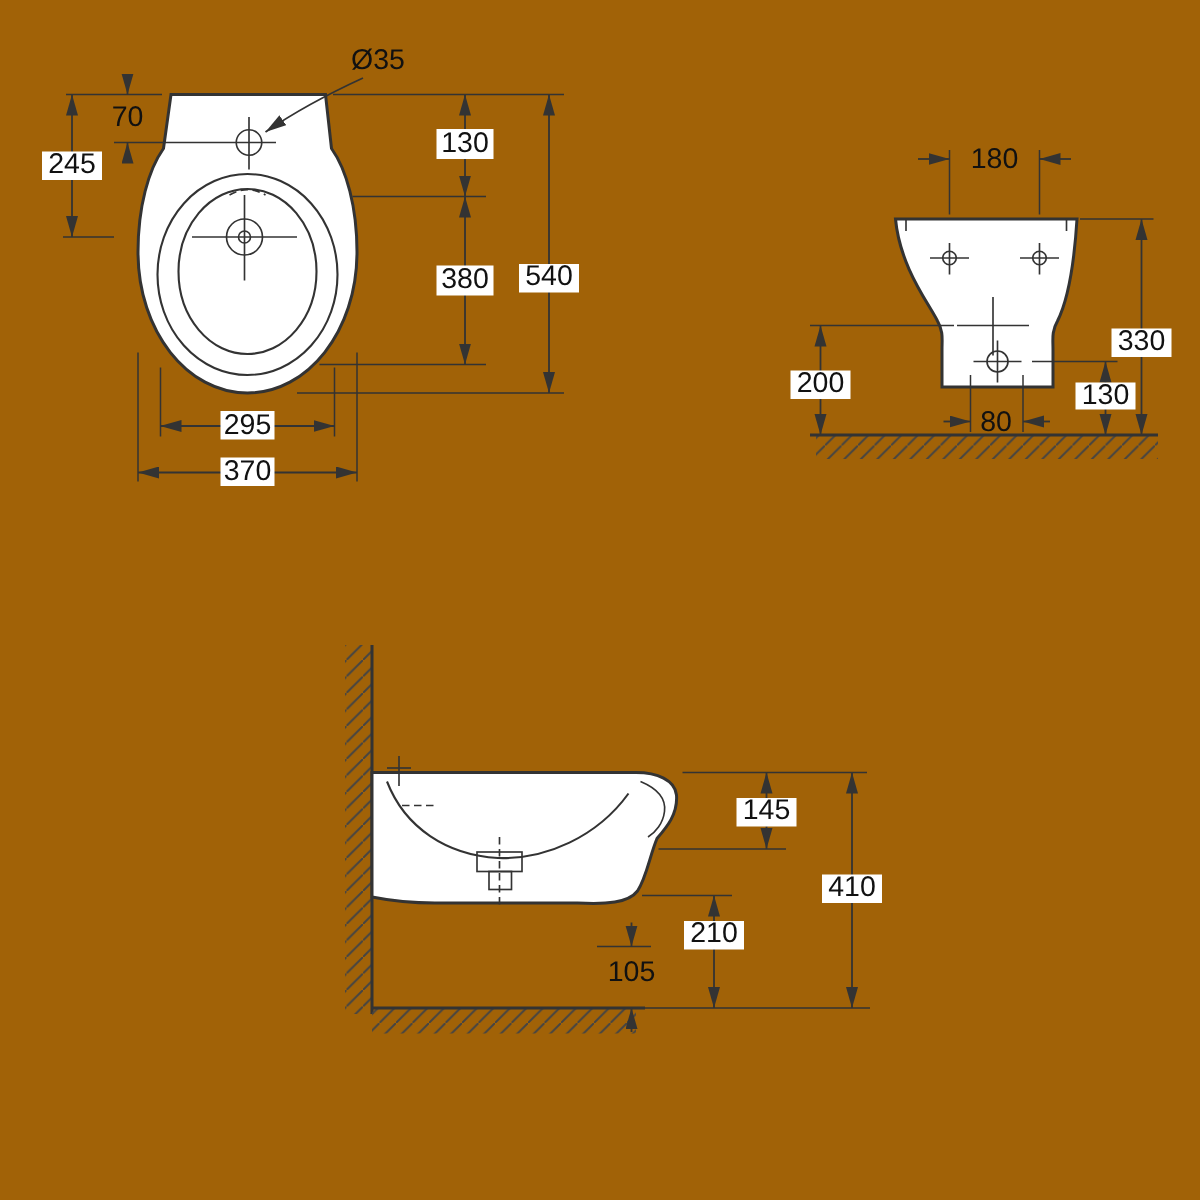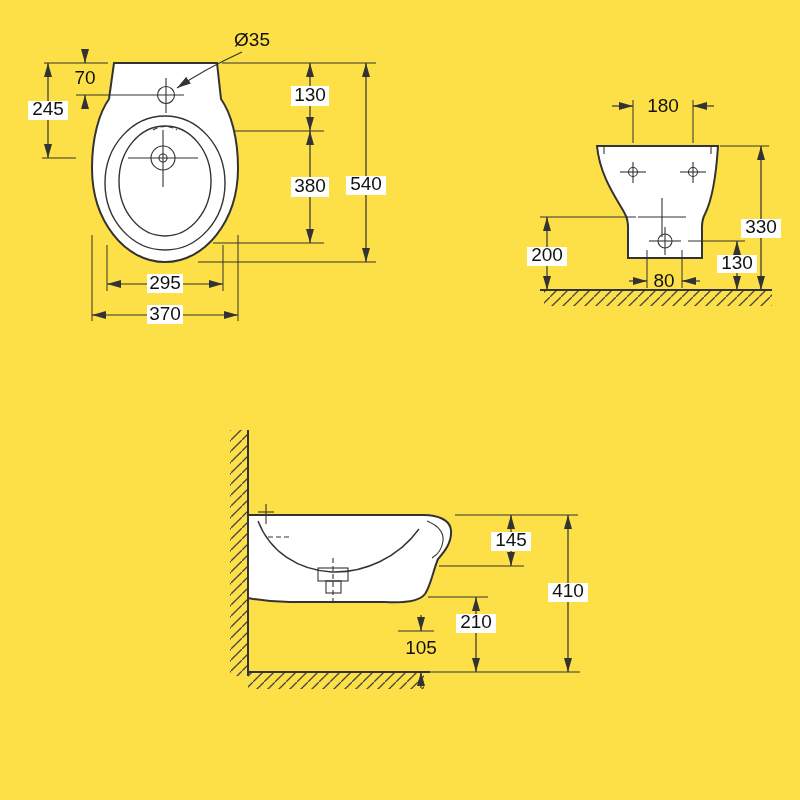--- a/index.html
+++ b/index.html
@@ -1,16 +1,16 @@
 <!DOCTYPE html>
 <html><head>
 <meta charset="utf-8">
 <style>
   html,body{margin:0;padding:0;background:#ffffff;}
-  .canvas{position:relative;width:800px;height:800px;background:#fde047;overflow:hidden;}
+  .canvas{position:relative;width:800px;height:800px;background:#a16207;overflow:hidden;}
   svg{display:block;}
   text{
     font-family:"Liberation Sans","DejaVu Sans",sans-serif;
     font-size:19px;
     fill:#111111;
     text-anchor:middle;
   }
   .outline{stroke:#333333;stroke-width:2;fill:#ffffff;}
   .inner{stroke:#333333;stroke-width:1.4;fill:none;}
   .thin{stroke:#333333;stroke-width:1.1;fill:none;}

